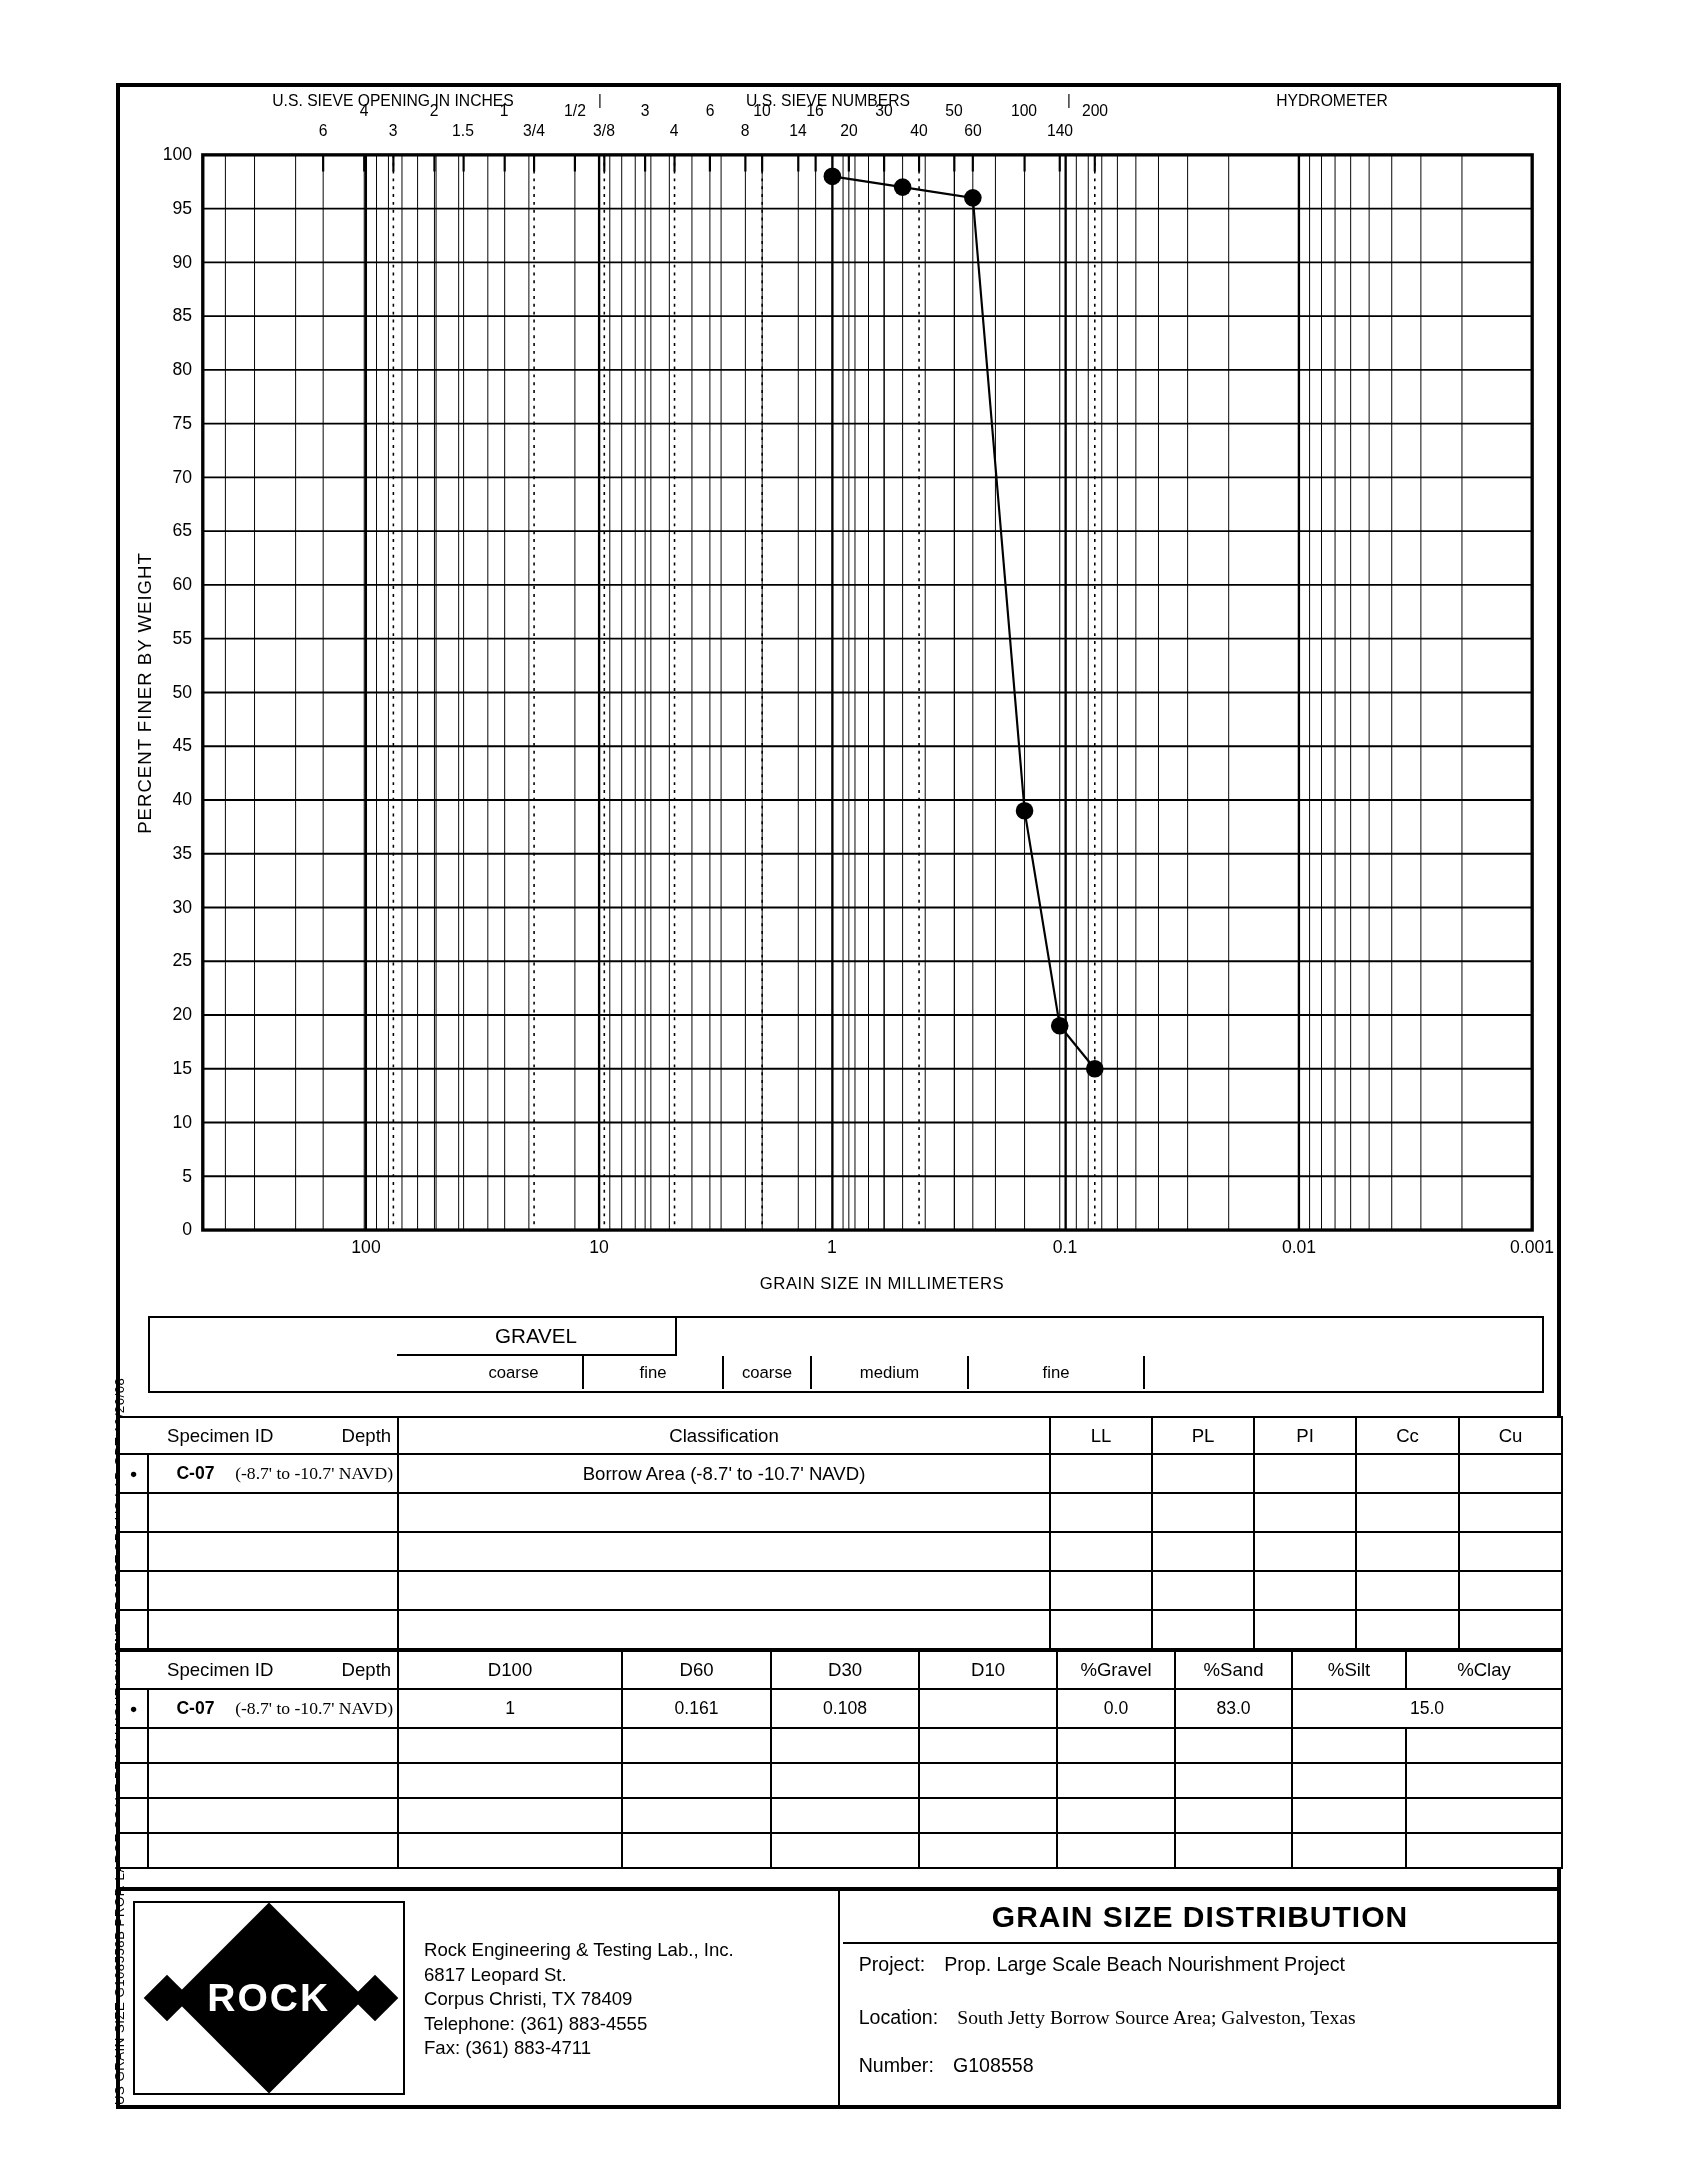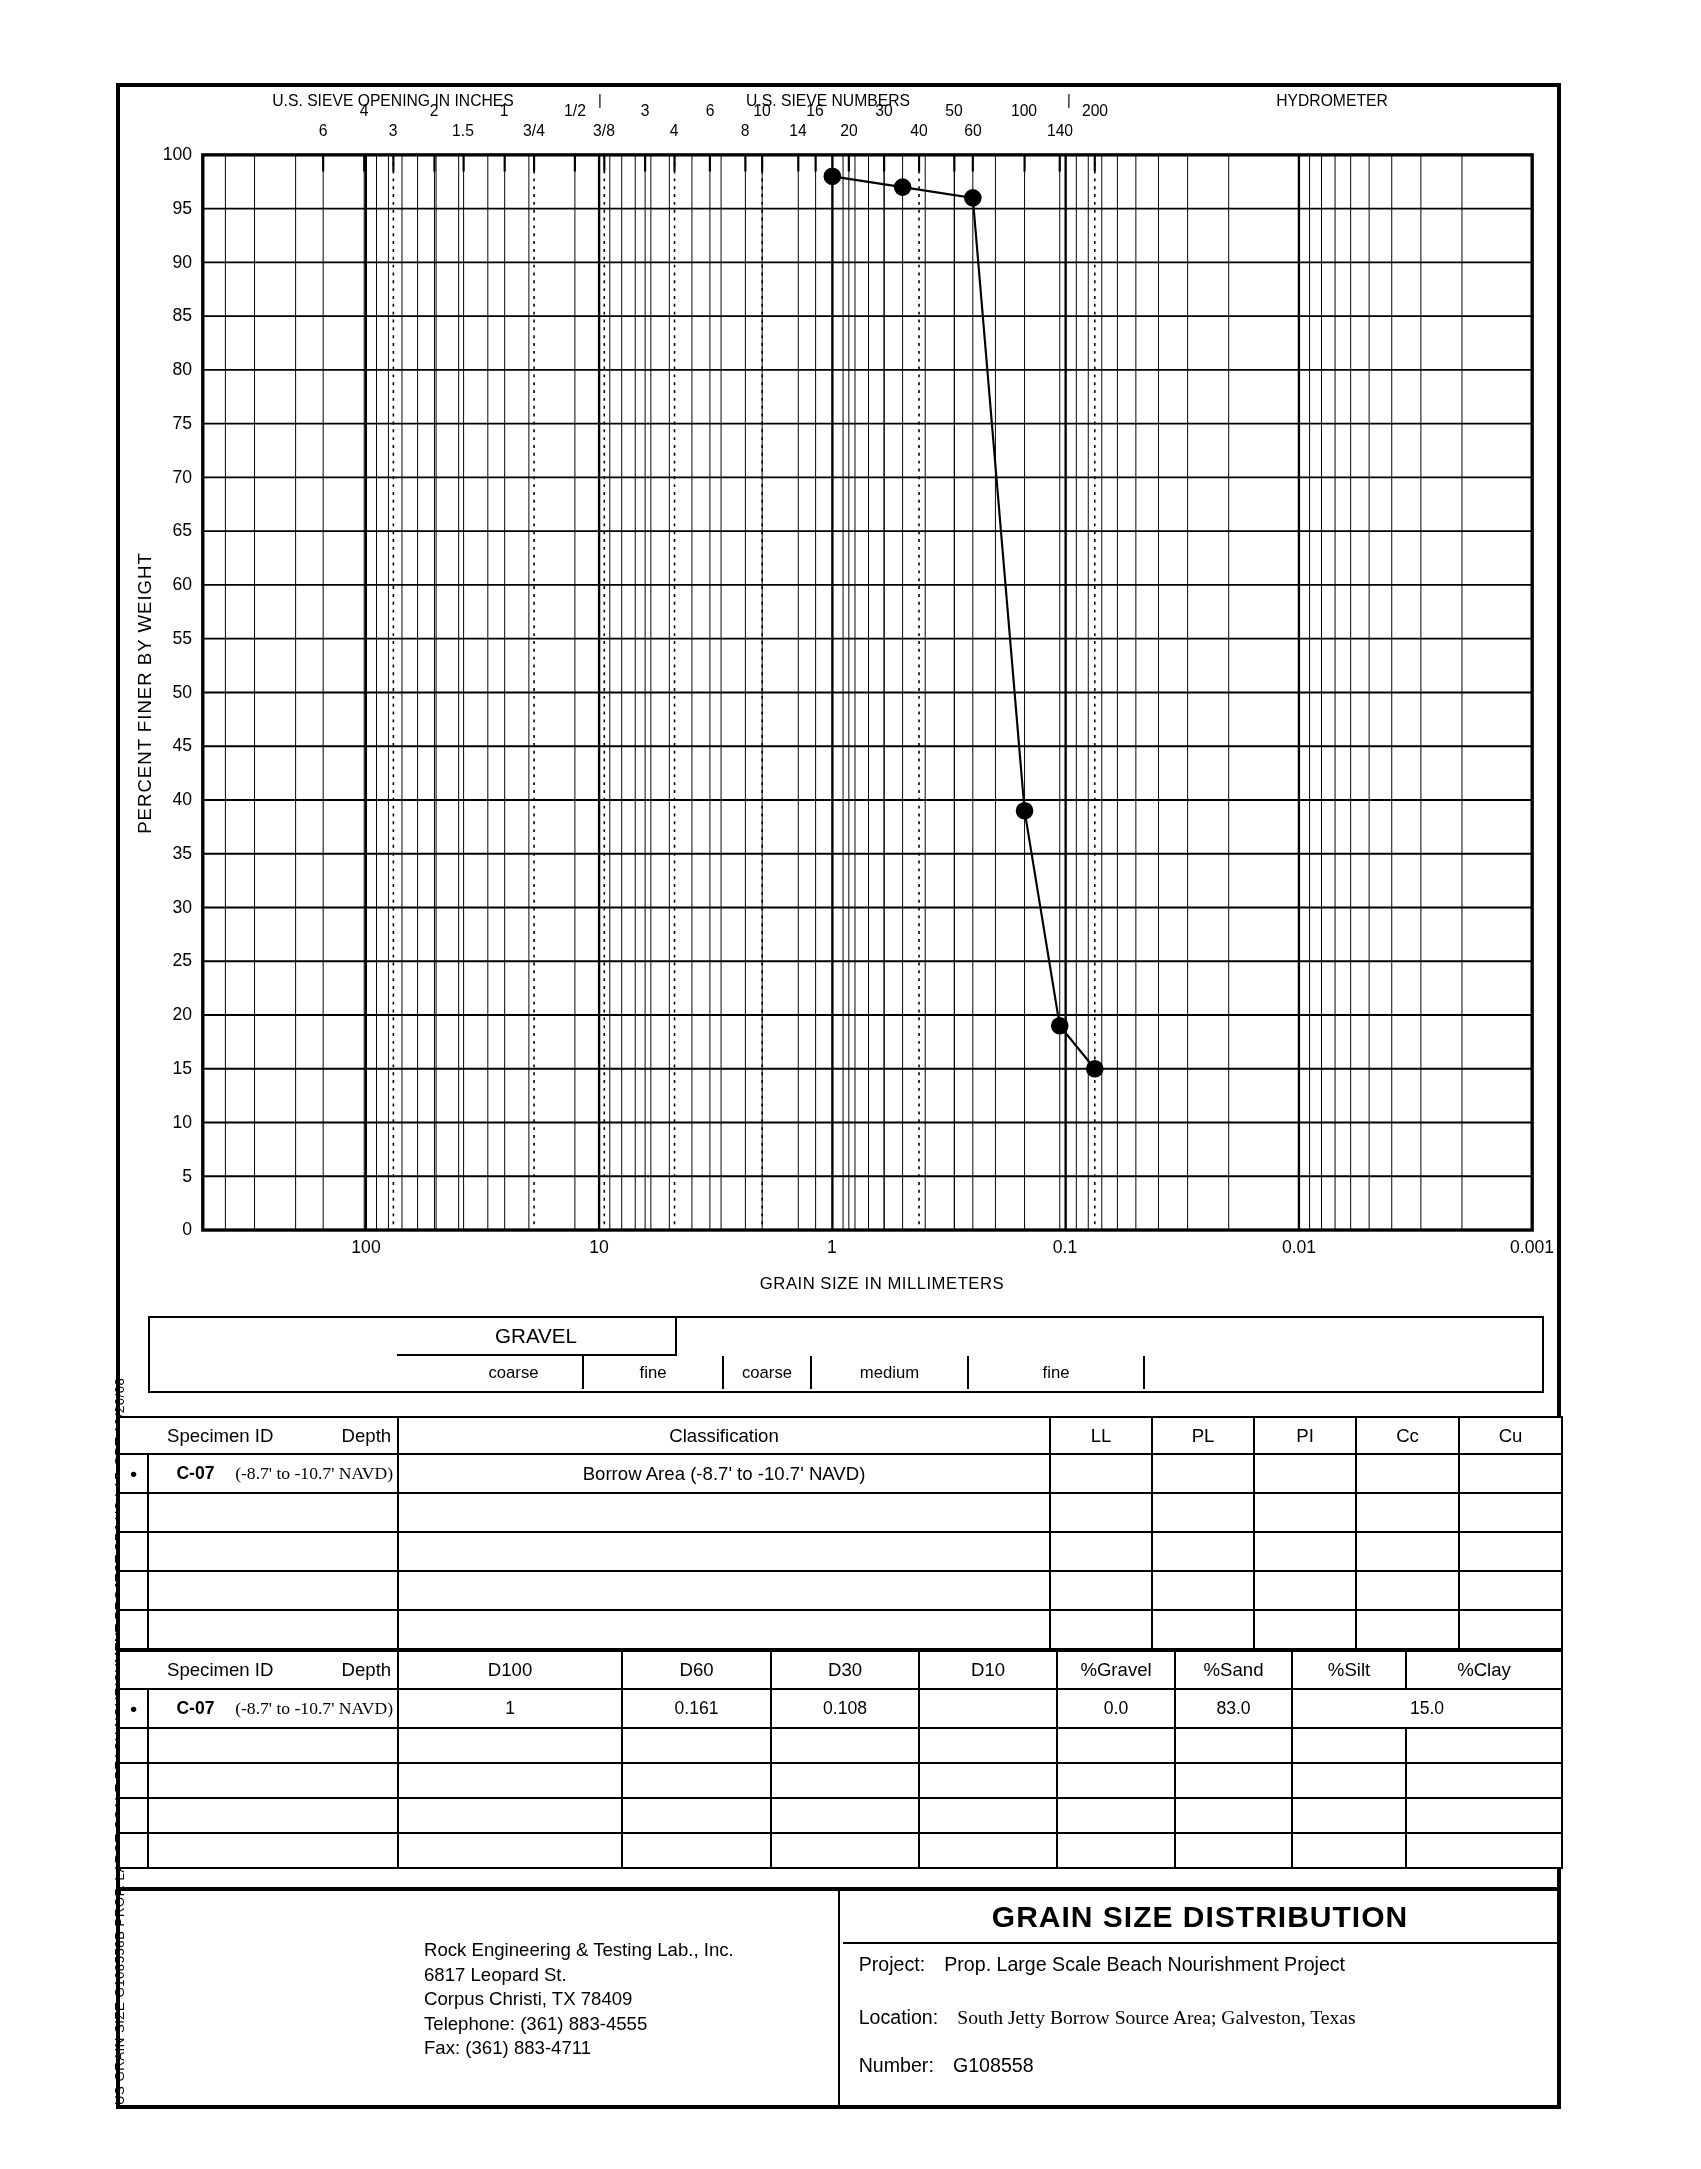--- a/index.html
+++ b/index.html
@@ -440,20 +440,26 @@
           <td></td>
           <td></td>
           <td></td>
           <td></td>
         </tr>
   </tbody>
     </table>
 
   <div class="abs" id="footer">
     <div id="footer-left">
+      <div id="logo-box">
+        <div class="d-side" style="left:32px;"></div>
+        <div class="d-side" style="left:240px;"></div>
+        <div class="d-big"></div>
+        <div id="logo-word">ROCK</div>
+      </div>
       <div id="company-block">
         <div>Rock Engineering &amp; Testing Lab., Inc.</div>
         <div>6817 Leopard St.</div>
         <div>Corpus Christi, TX 78409</div>
         <div>Telephone:  (361) 883-4555</div>
         <div>Fax:  (361) 883-4711</div>
       </div>
     </div>
     <div id="footer-right">
       <div id="report-title-row">

